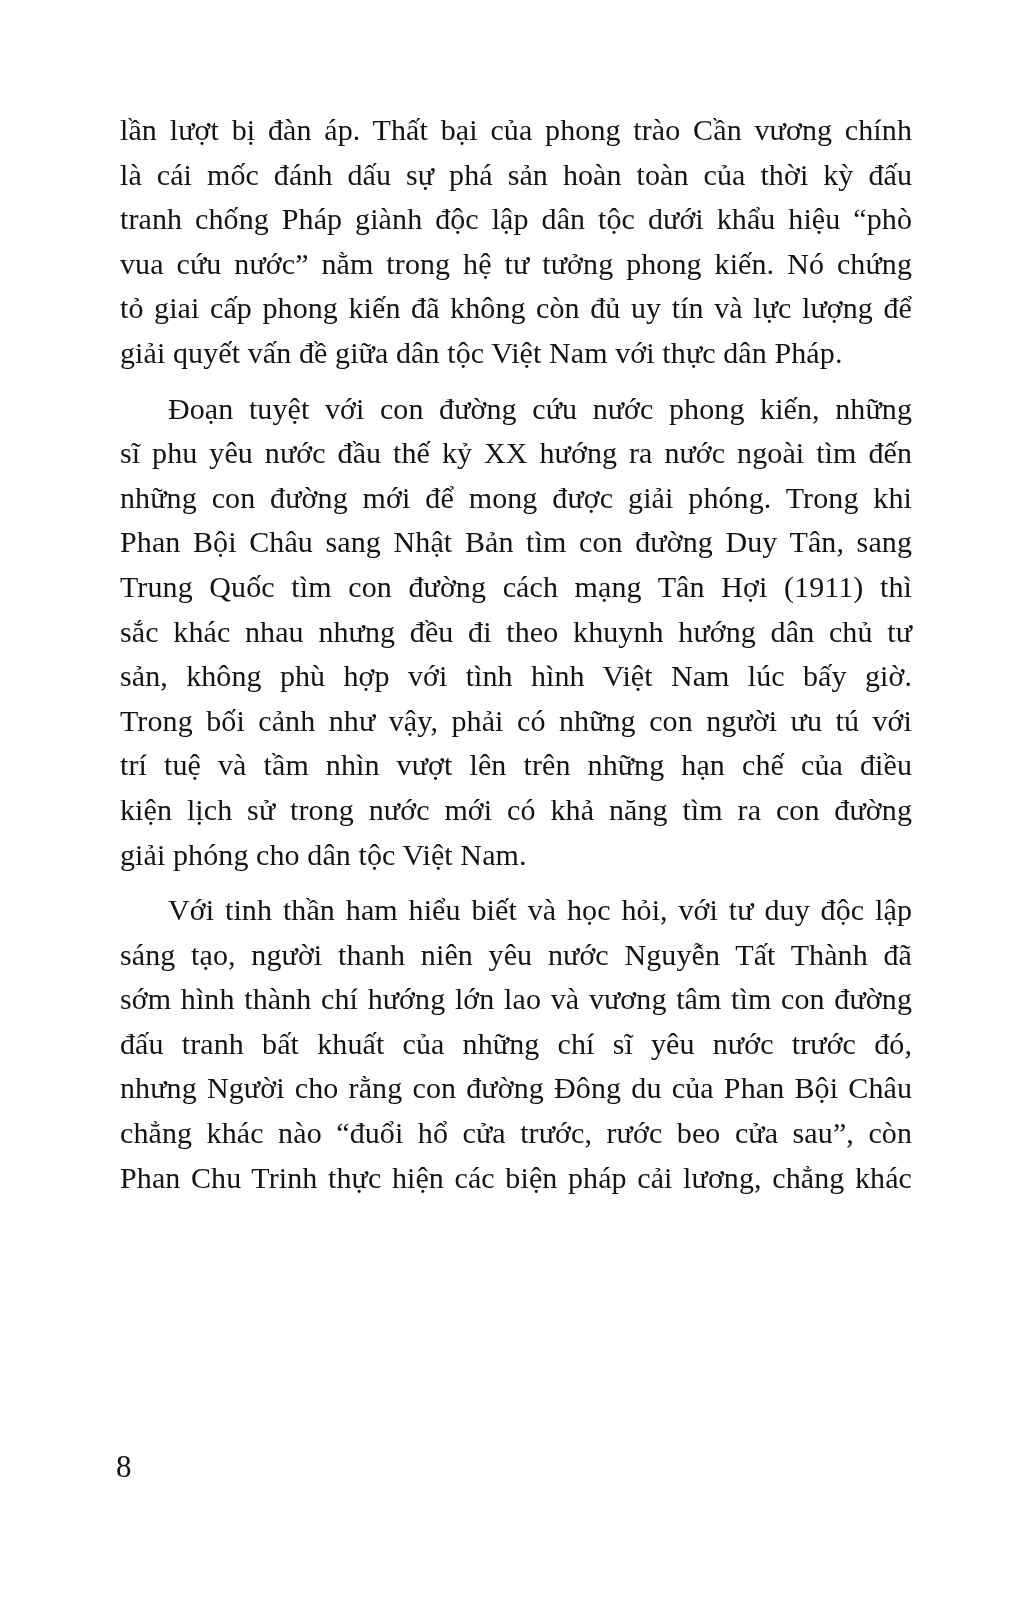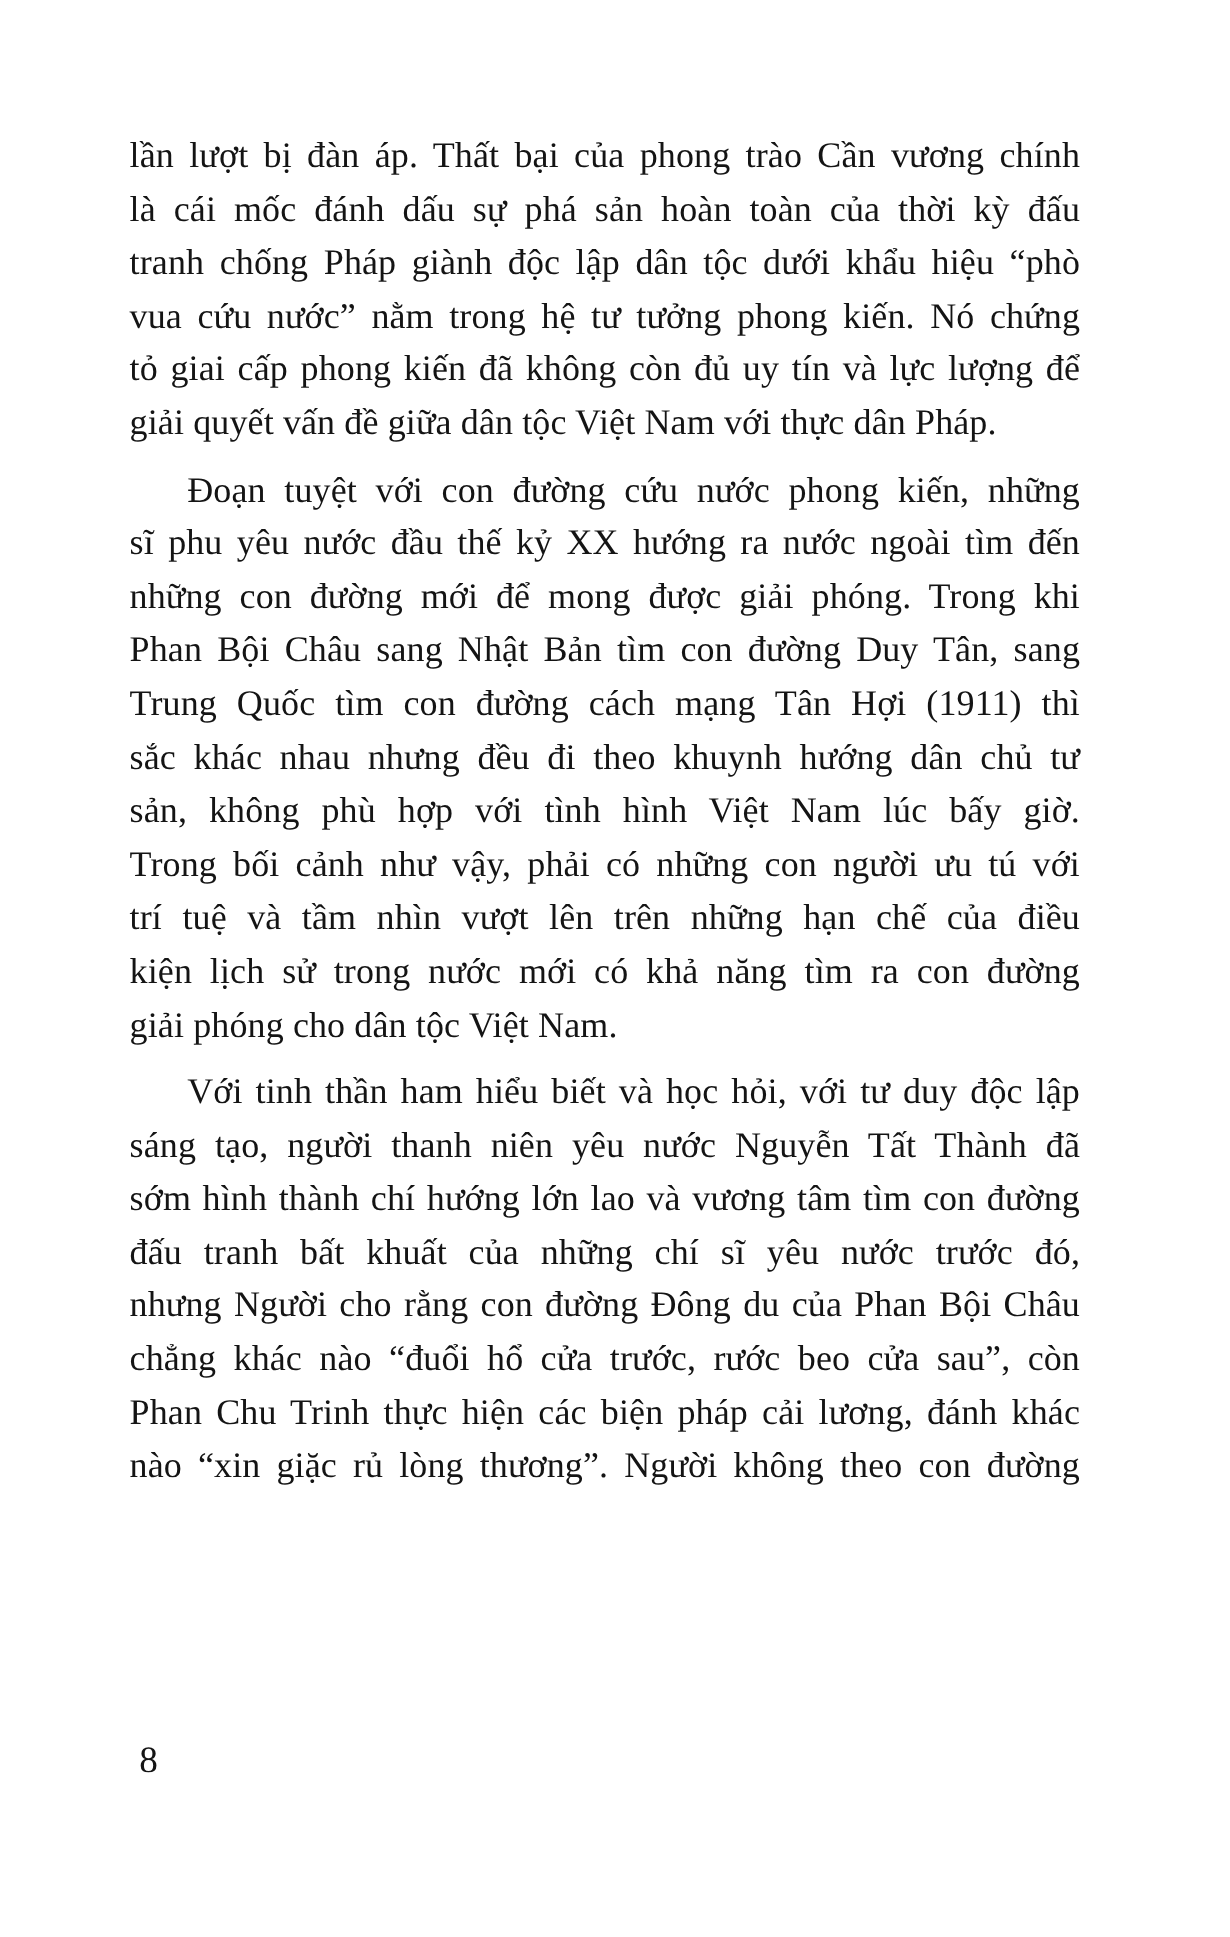--- a/index.html
+++ b/index.html
@@ -11,21 +11,21 @@
     position: relative;
     width: 1025px;
     height: 1614px;
     background: var(--paper, #ffffff);
     color: var(--ink, #141414);
     font-family: "Liberation Serif", serif;
     overflow: hidden;
   }
   .text-block {
     position: absolute;
-    left: 108px;
+    left: 120px;
     top: 108px;
     width: 792px;
   }
   .para {
     margin: 0 0 11px 0;
     padding: 0;
   }
   .para.indent .line:first-child {
     text-indent: 48px;
   }
@@ -74,18 +74,17 @@
         <span class="line">kiện lịch sử trong nước mới có khả năng tìm ra con đường</span>
         <span class="line last">giải phóng cho dân tộc Việt Nam.</span>
       </p>
       <p class="para indent">
         <span class="line">Với tinh thần ham hiểu biết và học hỏi, với tư duy độc lập</span>
         <span class="line">sáng tạo, người thanh niên yêu nước Nguyễn Tất Thành đã</span>
         <span class="line">sớm hình thành chí hướng lớn lao và vương tâm tìm con đường</span>
         <span class="line">đấu tranh bất khuất của những chí sĩ yêu nước trước đó,</span>
         <span class="line">nhưng Người cho rằng con đường Đông du của Phan Bội Châu</span>
         <span class="line">chẳng khác nào “đuổi hổ cửa trước, rước beo cửa sau”, còn</span>
-        <span class="line">Phan Chu Trinh thực hiện các biện pháp cải lương, đánh khác</span>
-        <span class="line">nào “xin giặc rủ lòng thương”. Người không theo con đường</span>
+        <span class="line">Phan Chu Trinh thực hiện các biện pháp cải lương, chẳng khác</span>
       </p>
     </main>
   <div class="page-number">8</div>
 </div>
 
 </body></html>

